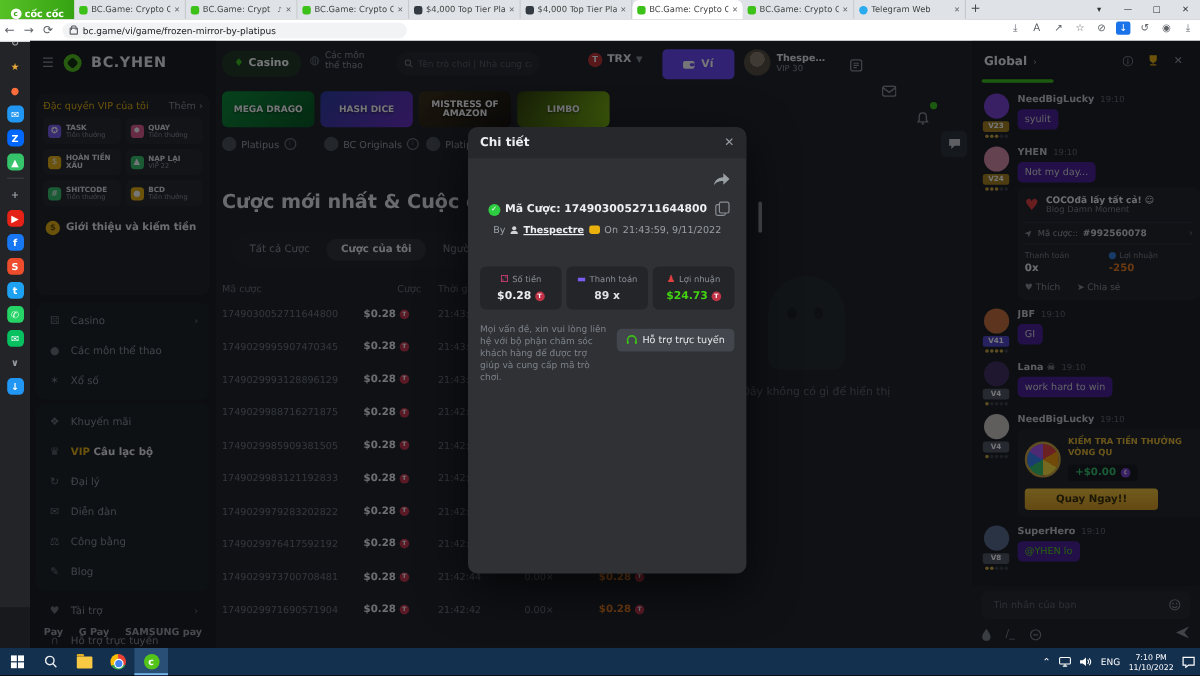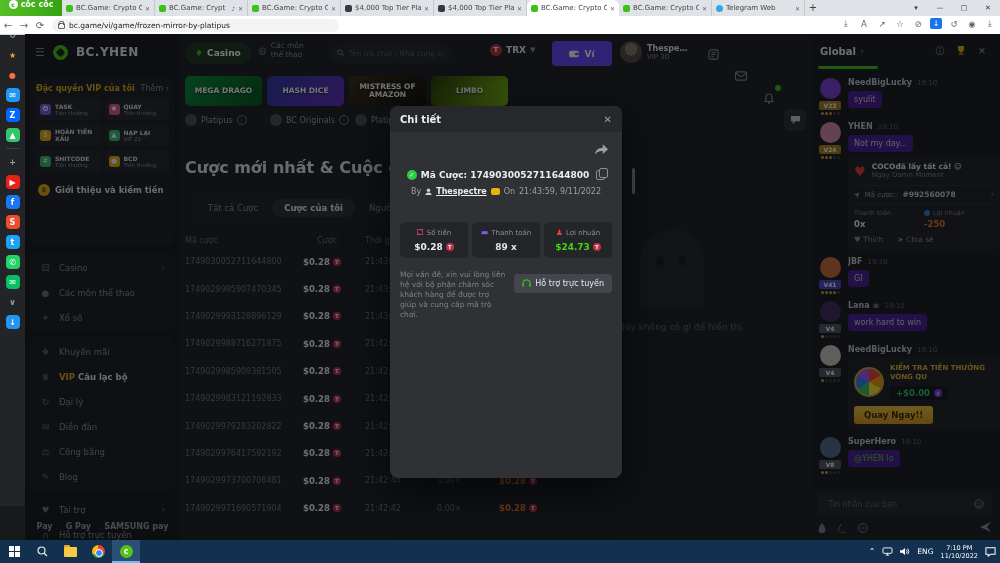--- a/index.html
+++ b/index.html
@@ -1,20 +1,20 @@
 <!DOCTYPE html>
 <html><head>
 <meta charset="utf-8">
 <style>
 html,body{margin:0;padding:0;background:#000}
 #page{position:relative;width:1000px;height:563px;overflow:hidden;font-family:"DejaVu Sans","Liberation Sans",sans-serif;background:#17191c;-webkit-font-smoothing:antialiased}
 .ab{position:absolute}
 
 #tabstrip{left:0;top:0;width:1000px;height:16px;background:#dfe2e6;display:flex;align-items:flex-end}
-#ccbrand{width:62px;height:16px;background:linear-gradient(90deg,#56c026,#35a312);color:#fff;font-size:8px;font-weight:bold;display:flex;align-items:flex-start;justify-content:center;gap:3px}
+#ccbrand{width:62px;height:16px;background:linear-gradient(90deg,#56c026,#35a312);color:#fff;font-size:8px;font-weight:bold;display:flex;align-items:flex-end;justify-content:center;gap:3px}
 #ccbrand .crab{width:9px;height:9px;border-radius:50%;background:#fff;color:#35a312;font-size:6px;line-height:9px;text-align:center;font-weight:bold}
 #tabs{display:flex;height:16px;flex:0 0 auto}
 .tab{width:84px;height:16px;display:flex;align-items:center;gap:3px;padding:0 4px;font-size:7px;color:#444;border-right:1px solid #c7cacd;background:#dfe2e6;overflow:hidden}
 .tab.active{background:#fff;border-radius:6px 6px 0 0;border-right:none}
 .tab .ttl{flex:1;white-space:nowrap;overflow:hidden}
 .tab .fav{width:7px;height:7px;border-radius:2px;flex:0 0 auto}
 .fav.bcgame{background:#3bc117}.fav.dark{background:#333a41}.fav.telegram{background:#2aabee;border-radius:50%}
 .tab .cl{font-size:6px;color:#5f6368}
 #newtab{width:16px;height:16px;font-size:10px;color:#444;text-align:center;line-height:16px}
 #winctl{position:absolute;right:0;top:0;height:16px;display:flex}
@@ -37,21 +37,21 @@
 #dim{left:0;top:0;right:0;bottom:0;background:rgba(4,6,9,0.55);z-index:40;pointer-events:none}
 
 #sidebar{left:0;top:0;width:155px;height:506px;background:#17191c}
 #logorow{left:0;top:0;width:155px;height:36px;display:flex;align-items:center;gap:8px;padding-left:10px}
 #burger{color:#8a9096;font-size:11px}
 #bclogo{width:15px;height:15px;border-radius:50%;background:#52c41a;position:relative}
 #bclogo:after{content:"";position:absolute;left:4px;top:4px;width:7px;height:7px;background:#0f2d06;border-radius:2px;transform:rotate(45deg)}
 #bcname{color:#eceef0;font-weight:bold;font-size:12px;letter-spacing:.5px}
 #vipbox{left:5px;top:44px;width:145px;height:168px;background:#1d2024;border-radius:8px;padding:6px;box-sizing:border-box}
 #viphead{display:flex;justify-content:space-between;font-size:8px}
-#viphead .t{color:#e9b10e;font-weight:bold}
+#viphead .t{color:#e9b10e;font-weight:normal}
 #viphead .m{color:#8a9096}
 #perks{display:grid;grid-template-columns:1fr 1fr;gap:4px;margin-top:5px}
 .perk{background:#24272c;border-radius:5px;height:22px;display:flex;align-items:center;gap:4px;padding:0 4px}
 .perk .pic{width:11px;height:11px;border-radius:3px;color:#fff;font-size:7px;display:flex;align-items:center;justify-content:center;flex:0 0 auto}
 .perk .pt{font-size:6px;font-weight:bold;color:#dfe2e5;line-height:7px}
 .perk .ps{font-size:5.5px;color:#8a9096;line-height:6px}
 #referral{display:flex;align-items:center;gap:5px;margin-top:8px;padding:4px 2px}
 #refcoin{width:12px;height:12px;border-radius:50%;background:#e9b10e;color:#6b4d00;font-size:7px;font-weight:bold;text-align:center;line-height:12px}
 #referral .rt{color:#e6e8ea;font-size:8.5px;font-weight:bold}
 .menugrp{left:5px;width:145px;background:#1c1f23;border-radius:8px;padding:3px 0}
@@ -148,21 +148,21 @@
 .ccard .cv{font-size:8.5px;font-weight:bold;color:#eceef0;margin-top:2px}
 .ccard .cv.neg{color:#e8791c}
 .ccard .r4{display:flex;gap:14px;margin-top:6px;font-size:7.5px;color:#8a9096}
 .wcard{background:#202226;border-radius:6px;padding:6px;margin-top:4px;width:150px}
 .wcard .r1{display:flex;gap:6px;align-items:center}
 .wheel{width:26px;height:26px;border-radius:50%;background:conic-gradient(#e84040 0 60deg,#f59e0b 0 120deg,#ffe03a 0 180deg,#35c46a 0 240deg,#3b82f6 0 300deg,#a855f7 0 360deg);border:2px solid #caa53d;position:relative;flex:0 0 auto}
 .wcard .wt{font-size:7px;font-weight:bold;color:#e8b931;line-height:8.5px}
 .wamount{background:#17181b;border-radius:3px;margin-top:3px;padding:2px 6px;display:inline-flex;align-items:center;gap:4px}
 .wamount .wa{color:#35c46a;font-weight:bold;font-size:8.5px}
 .pcoin{width:8px;height:8px;border-radius:50%;background:#7b3fd0;color:#fff;font-size:5.5px;text-align:center;line-height:8px}
-.spinBtn{margin-top:6px;background:linear-gradient(#f5c537,#d89a1e);color:#3a2c00;font-weight:bold;font-size:8.5px;border-radius:3px;padding:4px 10px;display:inline-block}
+.spinBtn{margin-top:6px;background:linear-gradient(#f5c537,#d89a1e);color:#3a2c00;font-weight:bold;font-size:8.5px;border-radius:3px;padding:4px 26px;display:inline-block}
 #chatInput{left:8px;top:458px;width:174px;height:24px;background:#24262b;border-radius:6px;display:flex;align-items:center;padding:0 8px;box-sizing:border-box;gap:4px}
 #chatInput input{flex:1;background:none;border:none;outline:none;color:#d2d5d8;font-size:8px;font-family:inherit}
 #chatInput input::placeholder{color:#5f656b}
 #chatFoot{left:8px;top:488px;width:174px;display:flex;gap:12px;align-items:center;color:#7c8288;font-size:9px}
 #chatFoot .snd{margin-left:auto}
 
 #modal{left:365px;top:72px;width:232px;height:372px;background:#2f3135;border-radius:8px;z-index:50;box-shadow:0 12px 40px rgba(0,0,0,.65);overflow:hidden}
 #mhead{height:26px;background:#26282c;display:flex;align-items:center;justify-content:space-between;padding:0 10px}
 #mtitle{color:#eceef0;font-weight:bold;font-size:10px}
 #mclose{color:#9aa0a6;font-size:10px}
@@ -516,21 +516,21 @@
         </div>
       <div class="ab" id="betsTitle">Cược mới nhất &amp; Cuộc đua</div>
       <div class="ab" id="betTabs">
           <span class="btab">Tất cả Cược</span>
           <span class="btab act">Cược của tôi</span>
           <span class="btab">Người</span>
         </div>
       <div class="ab" id="betsTable">
           <div class="trow thead">
             <span>Mã cược</span>
-            <span style="text-align: left; padding-left: 14px;">Cược</span>
+            <span style="text-align: center; padding-left: 14px;">Cược</span>
             <span>Thời gian</span>
           </div>
           <div class="trow">
             <span class="cid">1749030052711644800</span>
             <span class="cbet">
               <span>$0.28</span>
               <span class="trx">T</span>
             </span>
             <span class="ctime">21:43:59</span>
             <span class="cpay"></span>
@@ -683,21 +683,21 @@
               </span>
             </span>
             <span class="mbody"><span class="mhead">
                 <span class="muser">YHEN</span>
                 <span class="mtime">19:10</span>
               </span><div class="mtext">Not my day...</div><div class="ccard">
                 <div class="r1">
                   <span class="bheart">♥</span>
                   <span>
                     <div class="ct">COCOđã lấy tất cả! ☺</div>
-                    <div class="cs">Ngay Damn Moment</div>
+                    <div class="cs">Blog Damn Moment</div>
                   </span>
                 </div>
                 <div class="r2">
                   <span class="rocket" style="display: inline-block; transform: rotate(-45deg);">➤</span>
                   <span class="blab">Mã cược::</span>
                   <span class="bid">#992560078</span>
                   <span class="rchev">›</span>
                 </div>
                 <div class="r3">
                   <span class="col">

